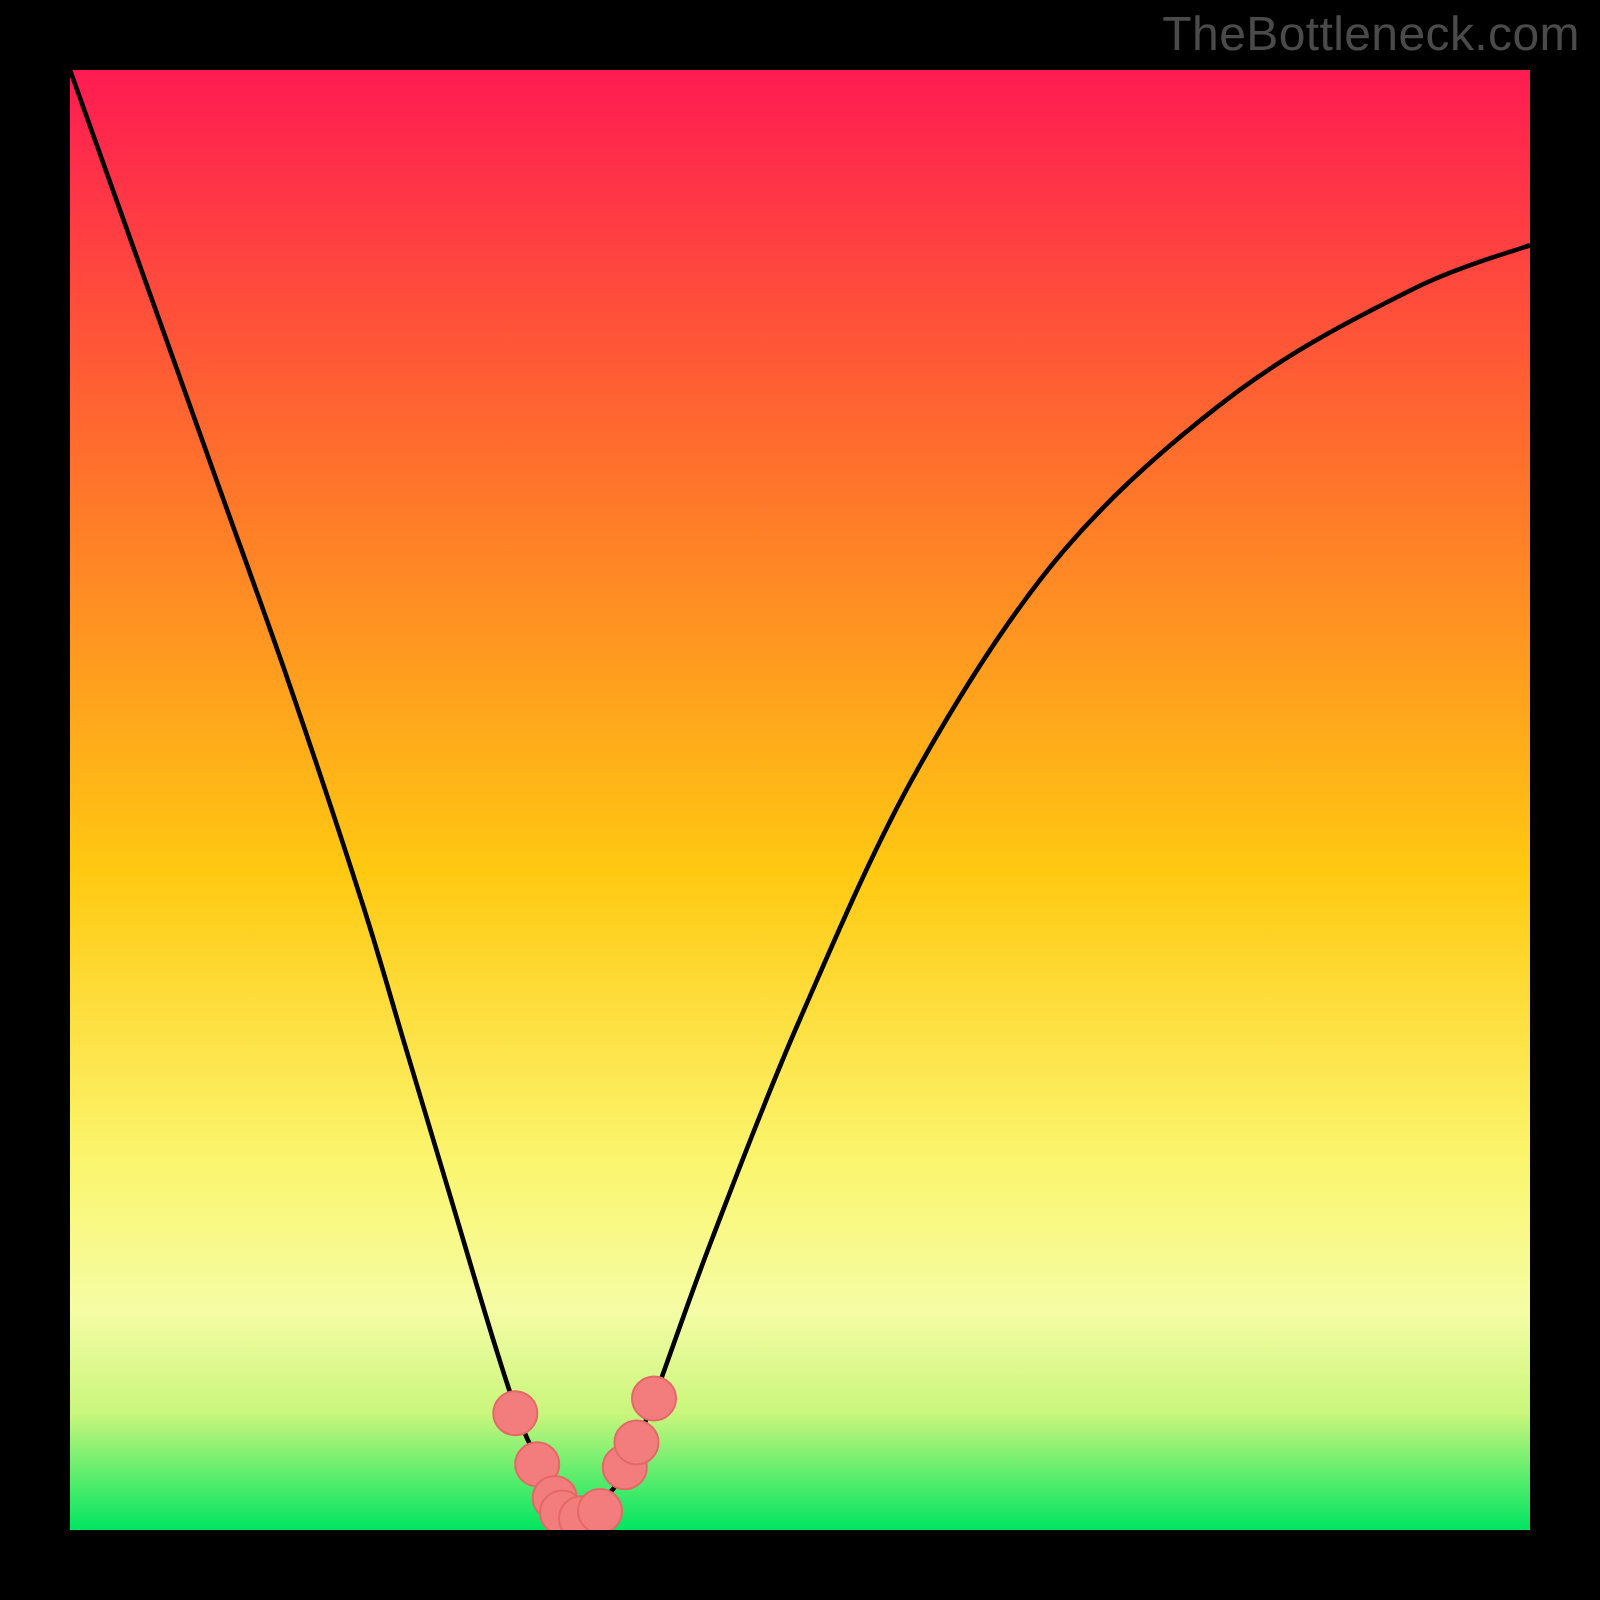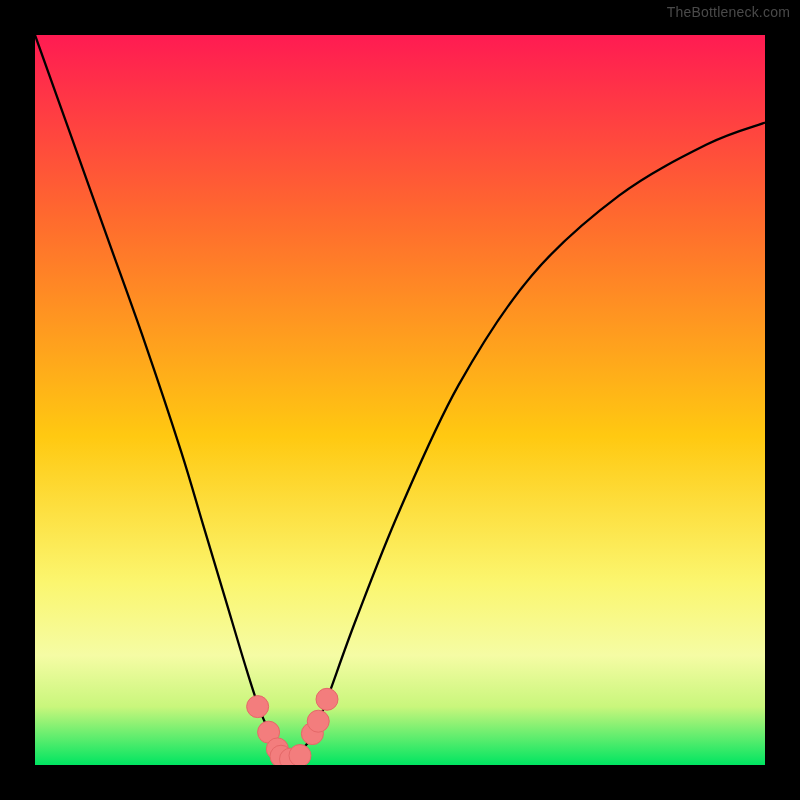--- a/index.html
+++ b/index.html
@@ -9,21 +9,21 @@
     height: 800px;
     background: #000;
     position: relative;
     font-family: Arial, Helvetica, sans-serif;
   }
   .attribution {
     position: absolute;
     top: 4px;
     right: 10px;
     color: #4a4a4a;
-    font-size: 14px;
+    font-size: 24px;
     font-weight: 500;
     letter-spacing: 0.2px;
   }
   .chart-wrap {
     position: absolute;
     left: 35px;
     top: 35px;
     width: 730px;
     height: 730px;
   }

